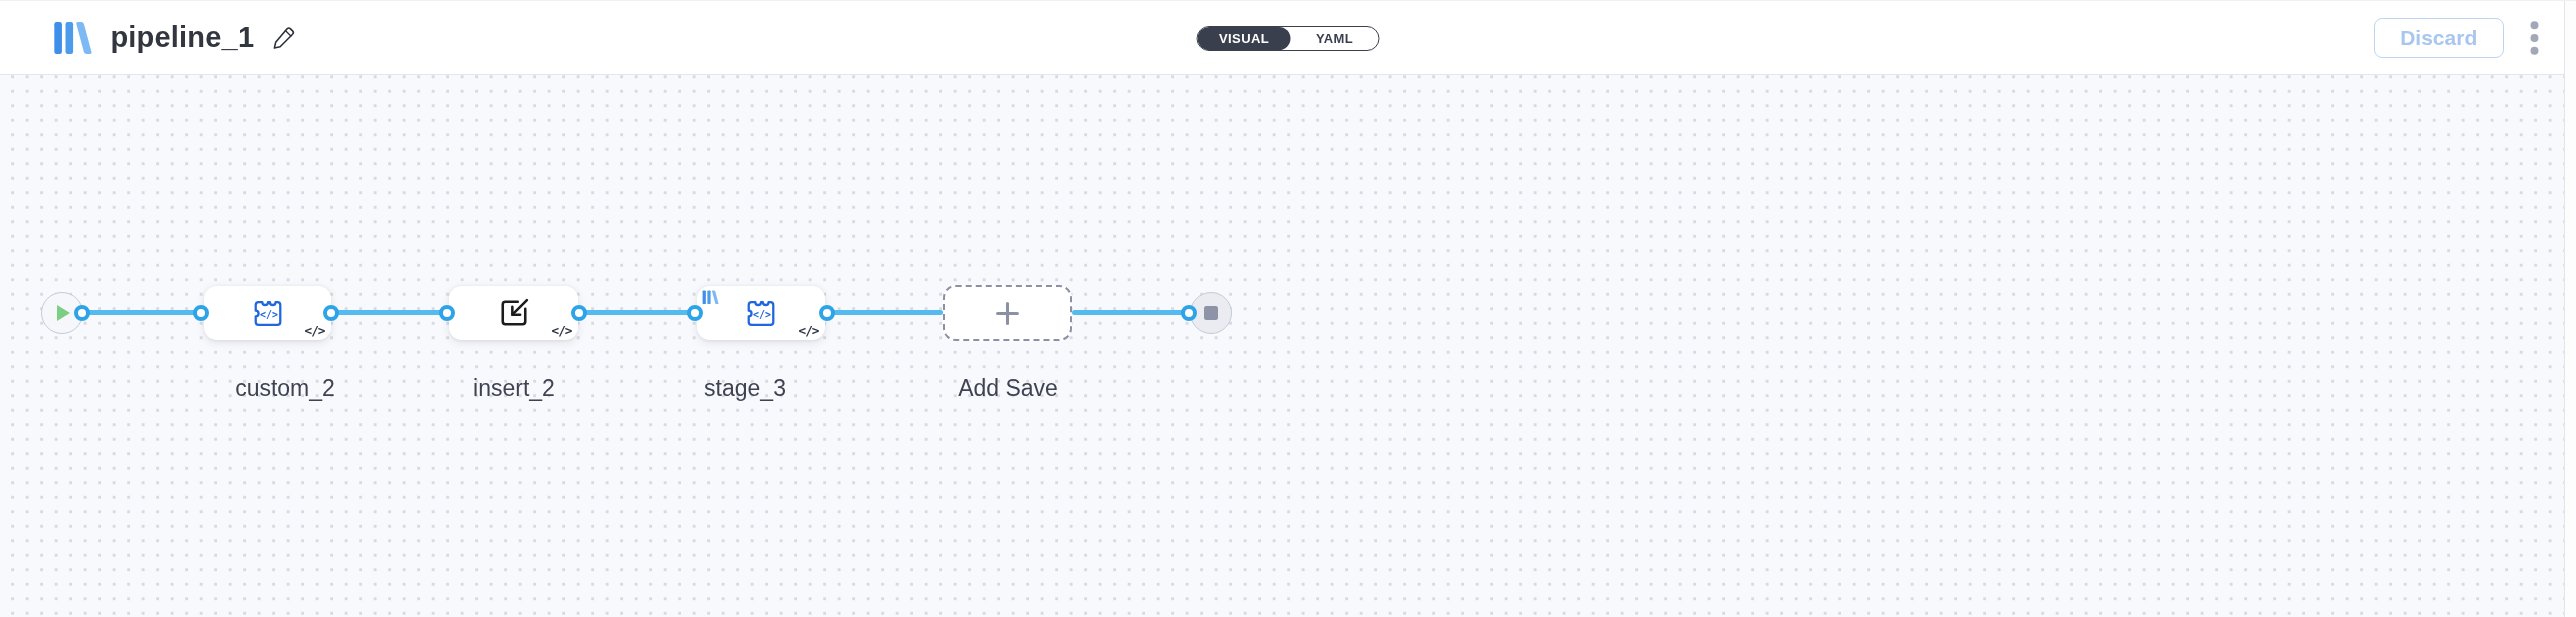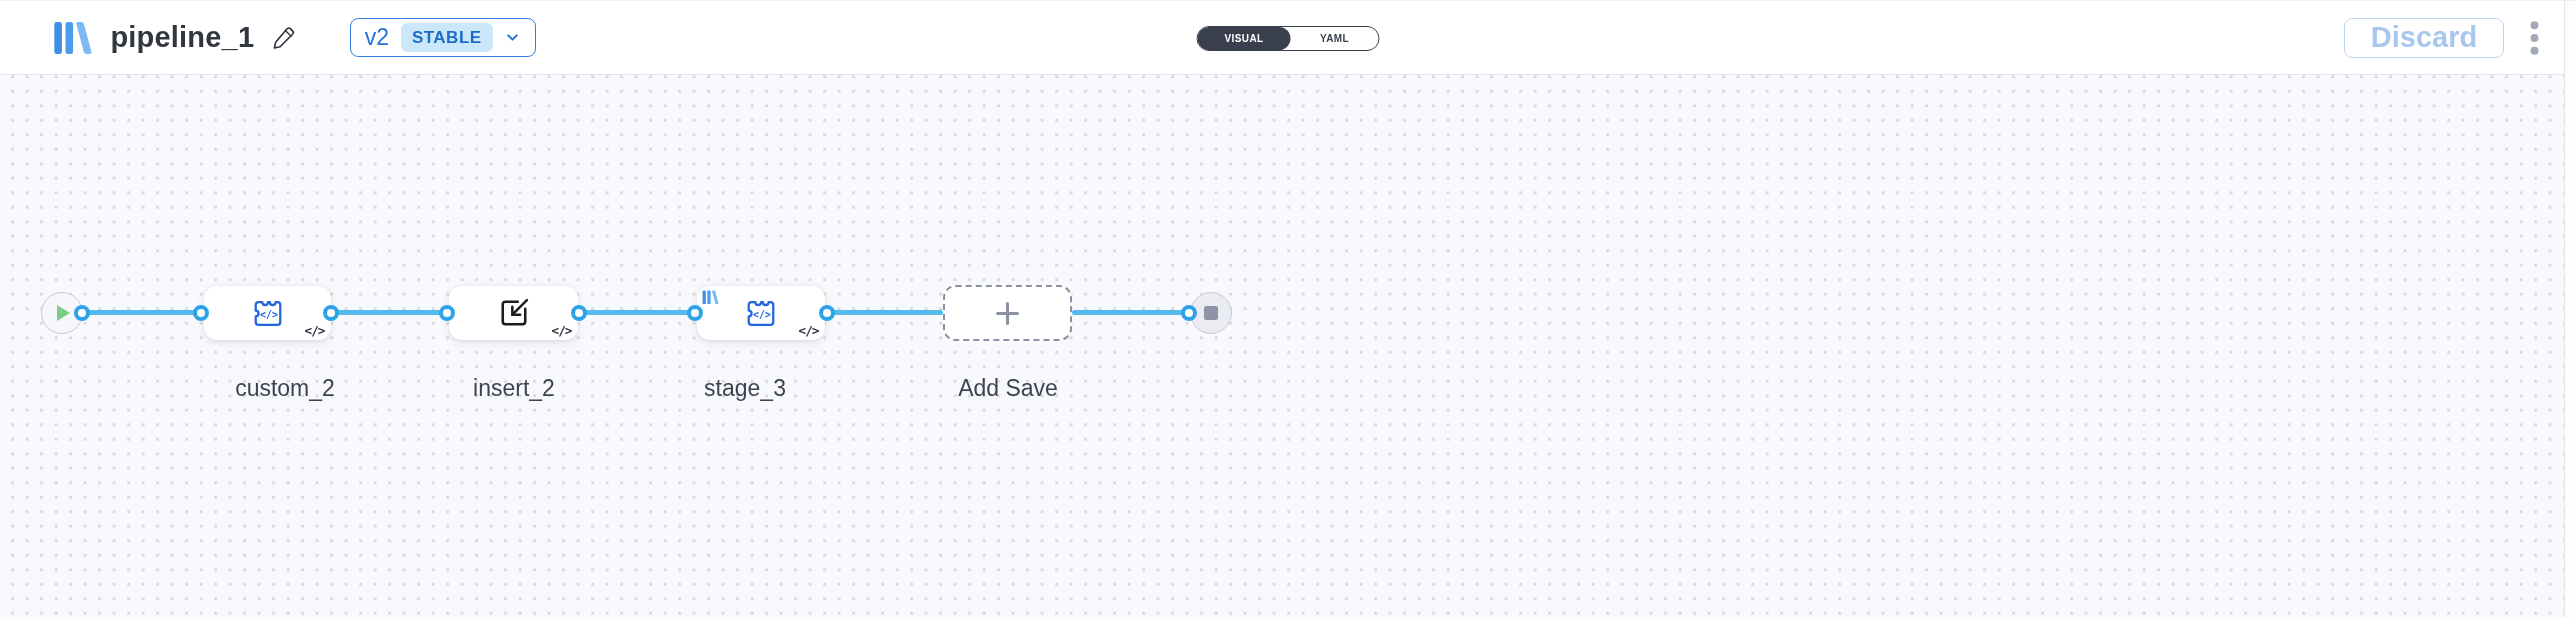--- a/index.html
+++ b/index.html
@@ -28,38 +28,38 @@
     padding:4.5px 11px; border-radius:6.4px; letter-spacing:0.5px;
   }
 
   .view-toggle {
     position:absolute; left:50%; top:25.4px; transform:translateX(-50%);
     width:183px; height:24.5px; border:1.4px solid #3a3f4e; border-radius:12.7px;
     background:#fff; display:flex; overflow:hidden;
   }
   .toggle-seg {
     flex:1; display:flex; align-items:center; justify-content:center;
-    font-size:10px; font-weight:700; color:#3a3f4e; letter-spacing:0.4px;
+    font-size:13px; font-weight:700; color:#3a3f4e; letter-spacing:0.4px;
     cursor:pointer; background:transparent; border:none;
   }
   .toggle-seg.active { background:#3a3f4e; color:#fff; border-radius:12.7px; flex:1.06; }
 
   .header-right { margin-left:auto; display:flex; align-items:center; gap:12.7px; }
   .save-split { display:flex; height:38px; border-radius:8.2px; overflow:hidden; }
   .save-main {
     background:#9bbcec; color:#fff; font-size:24.5px; font-weight:700;
     border:none; padding:0 18px 0 16.3px; display:flex; align-items:center; gap:9px; cursor:default;
   }
   .save-divider { width:1.8px; background:rgba(255,255,255,.95); }
   .save-caret {
     background:#3a74d2; width:49px; border:none; display:flex; align-items:center; justify-content:center; cursor:pointer;
   }
   .discard-btn {
     height:40px; padding:0 25.4px; background:#fff; border:1.8px solid #bcd4f2; border-radius:8.2px;
-    color:#a9c6ee; font-size:29px; font-weight:700; cursor:default;
+    color:#a9c6ee; font-size:21px; font-weight:700; cursor:default;
   }
   .kebab-btn { background:none; border:none; cursor:pointer; margin-left:12.7px; display:flex; align-items:center; }
 
   
   .canvas {
     position:absolute; left:0; top:74px; width:2576px; height:543px;
     background-color:#f8f9fc;
     background-image:radial-gradient(circle, #d8dae3 1.5px, transparent 1.5px);
     background-size:14.5px 14.5px; background-position:5.4px 9px;
   }
@@ -116,27 +116,20 @@
       <svg class="app-logo" width="42" height="34" viewBox="0 0 46 38">
         <rect x="1" y="1" width="8.5" height="36" rx="2.5" fill="#3e8fe9"></rect>
         <rect x="13.5" y="1" width="8.5" height="36" rx="2.5" fill="#4c9ceb"></rect>
         <rect x="25" y="1" width="8.5" height="36" rx="2.5" fill="#7db9f3" transform="skewX(15)" transform-origin="25 1"></rect>
       </svg>
       <span class="page-title">pipeline_1</span>
       <button class="pencil-btn">
         <svg width="25.4" height="25.4" viewBox="0 0 24 24" fill="none" stroke="#2b2f38" stroke-width="1.5" stroke-linejoin="round" stroke-linecap="round">
           <path d="M15.2 3.6 a2.3 2.3 0 0 1 3.2 0 l2 2 a2.3 2.3 0 0 1 0 3.2 L8.6 20.6 3.2 21.8 4.4 16.4 Z"></path>
           <path d="M13.6 5.2 l5.2 5.2" stroke-width="1.2"></path>
-        </svg>
-      </button>
-      <button class="version-btn">
-        <span class="version-label">v2</span>
-        <span class="version-badge">STABLE</span>
-        <svg width="17" height="17" viewBox="0 0 24 24" fill="none" stroke="#2273d9" stroke-width="2.8" stroke-linecap="round" stroke-linejoin="round">
-          <path d="M6 9 L12 15 L18 9"></path>
         </svg>
       </button>
     </div>
 
     <div class="view-toggle">
       <button class="toggle-seg active">VISUAL</button>
       <button class="toggle-seg">YAML</button>
     </div>
 
     <div class="header-right">

